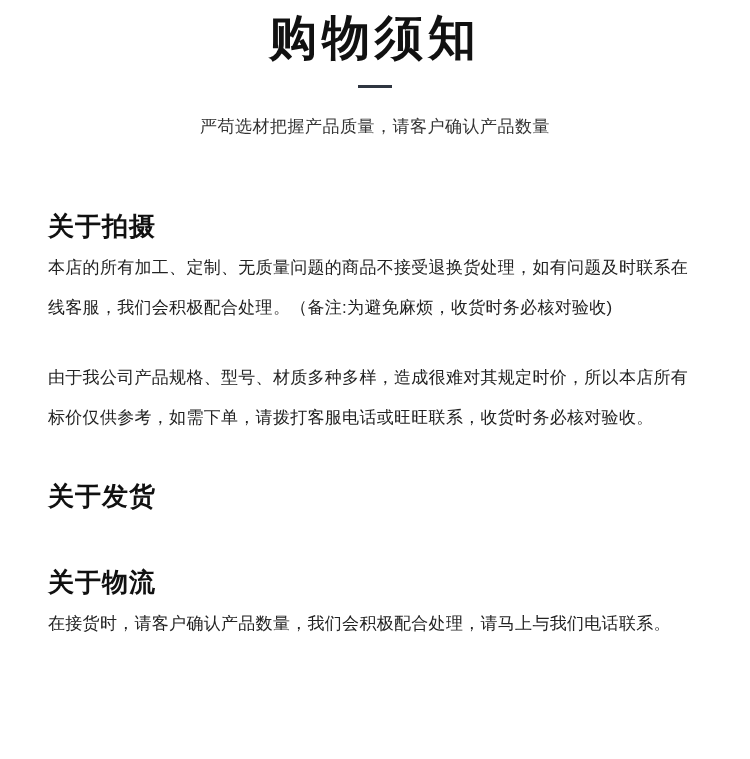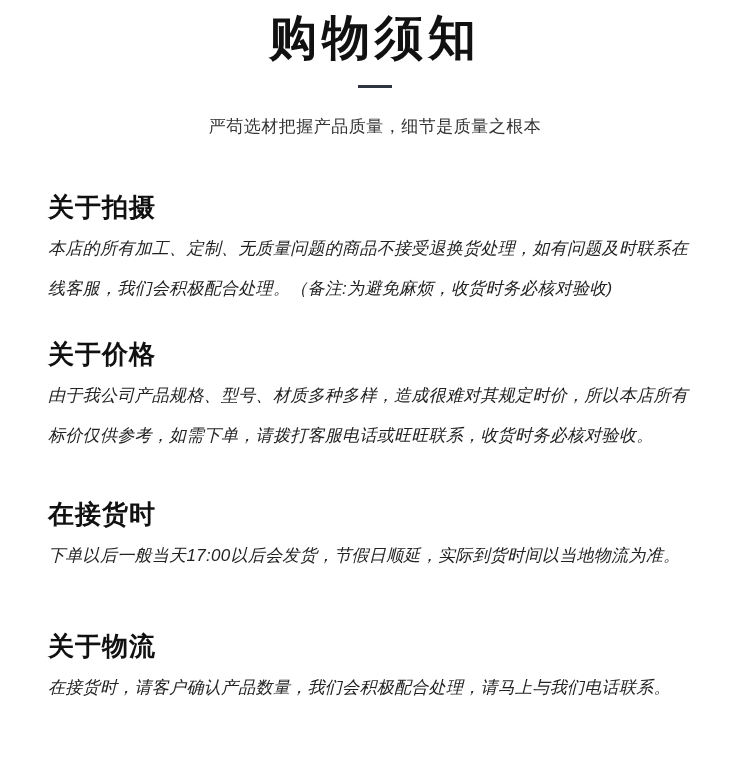--- a/index.html
+++ b/index.html
@@ -41,66 +41,63 @@
     text-align: center;
     font-size: 17px;
     line-height: 20px;
     letter-spacing: 0.5px;
     color: var(--subtitle-text, #333333);
     font-weight: 400;
   }
   section {
     margin: 0;
   }
-  section.s1 { margin-top: 55px; }
+  section.s1 { margin-top: 74px; }
   section.s2 { margin-top: 30px; }
   section.s3 { margin-top: 43px; }
   section.s4 { margin-top: 55px; }
   .section-heading {
     margin: 0 0 6px 0;
     font-size: 26px;
     line-height: 31px;
     font-weight: 700;
     letter-spacing: 1px;
     color: var(--heading-text, #111111);
   }
   .section-body {
     margin: 0;
     font-size: 17px;
     line-height: 40px;
     letter-spacing: 0.3px;
     color: var(--body-text, #222222);
     text-align: left;
-    font-style: italic;
   }
 </style>
 </head>
 <body>
 
 <div class="page">
 
   <h1 class="page-title">购物须知</h1>
 
   <div class="title-divider"></div>
 
-  <p class="page-subtitle">严苟选材把握产品质量，细节是质量之根本</p>
+  <p class="page-subtitle">严苟选材把握产品质量，请客户确认产品数量</p>
 
   <section class="s1">
     <h2 class="section-heading">关于拍摄</h2>
     <p class="section-body">本店的所有加工、定制、无质量问题的商品不接受退换货处理，如有问题及时联系在线客服，我们会积极配合处理。（备注:为避免麻烦，收货时务必核对验收)</p>
   </section>
 
   <section class="s2">
-    <h2 class="section-heading">关于价格</h2>
     <p class="section-body">由于我公司产品规格、型号、材质多种多样，造成很难对其规定时价，所以本店所有标价仅供参考，如需下单，请拨打客服电话或旺旺联系，收货时务必核对验收。</p>
   </section>
 
   <section class="s3">
-    <h2 class="section-heading">在接货时</h2>
-    <p class="section-body">下单以后一般当天17:00以后会发货，节假日顺延，实际到货时间以当地物流为准。</p>
+    <h2 class="section-heading">关于发货</h2>
   </section>
 
   <section class="s4">
     <h2 class="section-heading">关于物流</h2>
     <p class="section-body">在接货时，请客户确认产品数量，我们会积极配合处理，请马上与我们电话联系。</p>
   </section>
 
 </div>
 
 </body></html>

